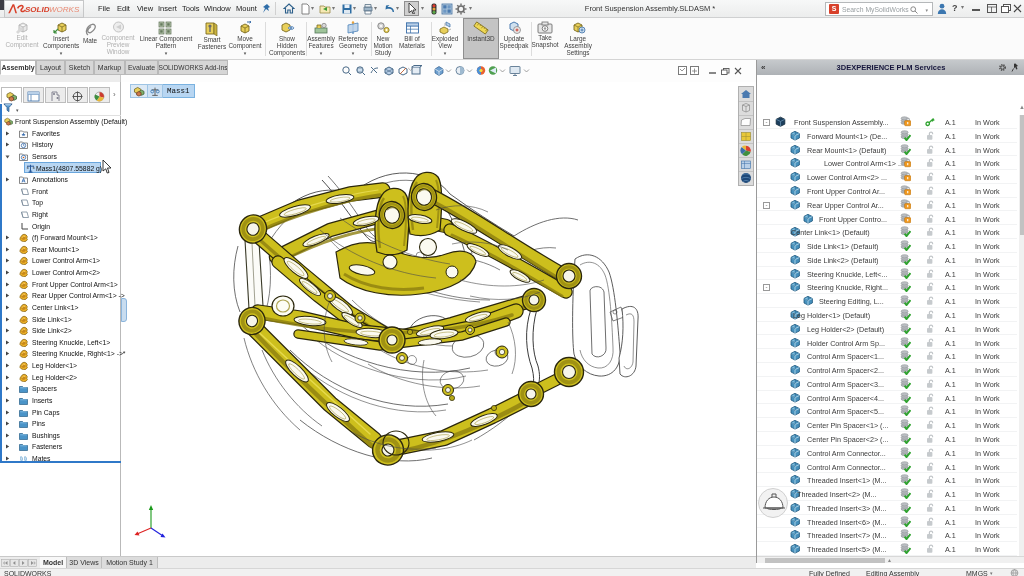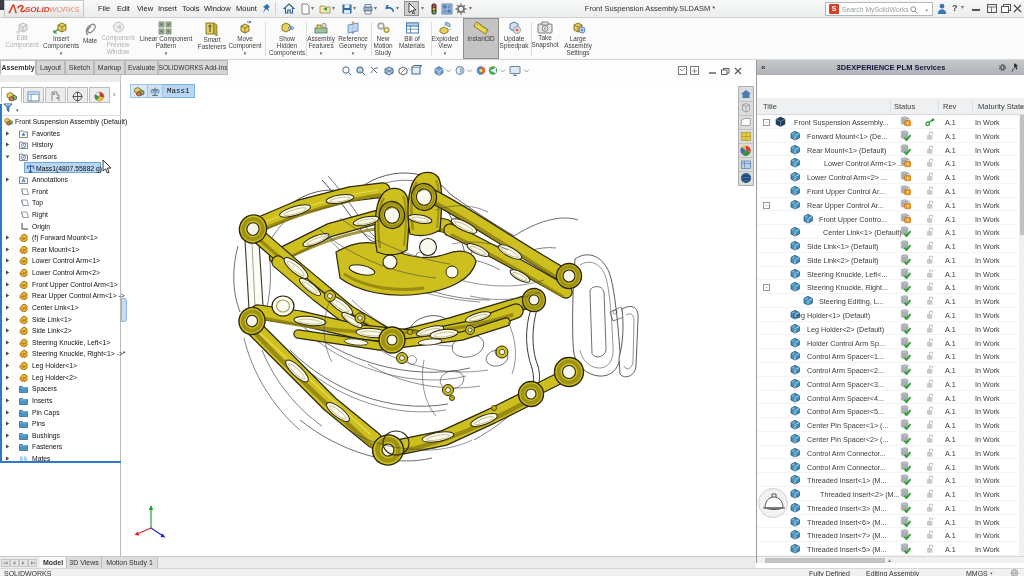--- a/index.html
+++ b/index.html
@@ -987,29 +987,20 @@
       3DEXPERIENCE PLM Services
       <svg style="position:absolute;right:18px;top:3px" width="9" height="9" viewBox="0 0 12 12">
           <circle cx="6" cy="6" r="3.6" fill="none" stroke="#4a4a4a" stroke-width="2" stroke-dasharray="1.7 1.25"></circle>
           <circle cx="6" cy="6" r="2.2" fill="none" stroke="#4a4a4a" stroke-width="1.3"></circle>
         </svg>
       <svg style="position:absolute;right:6px;top:3px" width="8" height="9" viewBox="0 0 8 9">
           <path d="M4.5 0.5 L7 3 L5.5 3.5 L6.5 6 L5.2 6.5 L4.2 4 L3 5.5 L3 0.8 Z" fill="#333"></path>
           <path d="M2.5 5.5 L1 8.5" stroke="#333" stroke-width="0.9"></path>
         </svg>
     </div>
-    <div class="abs" id="rpcols">
-      <div style="position:absolute;left:133px;top:2px;width:1px;height:13px;background:#dcdfe2"></div>
-        <div style="position:absolute;left:181px;top:2px;width:1px;height:13px;background:#dcdfe2"></div>
-        <div style="position:absolute;left:215px;top:2px;width:1px;height:13px;background:#dcdfe2"></div>
-        <span style="position:absolute;left:6px;top:4px">Title</span>
-      <span style="position:absolute;left:137px;top:4px">Status</span>
-      <span style="position:absolute;left:186px;top:4px">Rev</span>
-      <span style="position:absolute;left:221px;top:4px">Maturity State</span>
-    </div>
     <div class="abs" style="left:0;top:55px;width:262px;height:441px;overflow:hidden">
       <div class="rrow" style="top:0.0px">
           <div style="position:absolute;left:6px;top:4px;width:7px;height:7px;border:1px solid #999;background:#fff;font-size:6px;line-height:5px;text-align:center;color:#555">-</div>
           <svg style="position:absolute;left:17px;top:1px" width="13" height="12" viewBox="0 0 12 11">
             <path d="M2 3 L6 1 L10 3 L10 7.5 L6 9.5 L2 7.5 Z" fill="#1c3f5e" stroke="#102636" stroke-width="0.7"></path>
             <path d="M2 3 L6 5 L10 3 M6 5 V9.5" stroke="#6a93b2" stroke-width="0.7" fill="none"></path>
           </svg>
           <span class="ttl" style="left:37px">Front Suspension Assembly...</span>
           <svg style="position:absolute;left:143px;top:1px" width="11" height="11" viewBox="0 0 10.5 10.5">
             <use href="#i-dbo"></use>
@@ -1116,21 +1107,21 @@
           <svg style="position:absolute;left:168px;top:1px" width="10" height="11" viewBox="0 0 10 10.5">
             <use href="#i-lock"></use>
           </svg>
           <span class="rev">A.1</span>
           <span class="mat">In Work</span>
         </div>
       <div class="rrow" style="top:110.2px">
           <svg style="position:absolute;left:32px;top:1px" width="12" height="12" viewBox="0 0 12 12">
             <use href="#i-cube3d"></use>
           </svg>
-          <span class="ttl" style="left:66px">Center Link&lt;1&gt; (Default)</span>
+          <span class="ttl" style="left:34px">Center Link&lt;1&gt; (Default)</span>
           <svg style="position:absolute;left:143px;top:1px" width="11" height="11" viewBox="0 0 10.5 10.5">
             <use href="#i-dbg"></use>
           </svg>
           <svg style="position:absolute;left:168px;top:1px" width="10" height="11" viewBox="0 0 10 10.5">
             <use href="#i-lock"></use>
           </svg>
           <span class="rev">A.1</span>
           <span class="mat">In Work</span>
         </div>
       <div class="rrow" style="top:124.0px">
@@ -1383,21 +1374,21 @@
           <svg style="position:absolute;left:168px;top:1px" width="10" height="11" viewBox="0 0 10 10.5">
             <use href="#i-lock"></use>
           </svg>
           <span class="rev">A.1</span>
           <span class="mat">In Work</span>
         </div>
       <div class="rrow" style="top:372.1px">
           <svg style="position:absolute;left:32px;top:1px" width="12" height="12" viewBox="0 0 12 12">
             <use href="#i-cube3d"></use>
           </svg>
-          <span class="ttl" style="left:63px">Threaded Insert&lt;2&gt; (M...</span>
+          <span class="ttl" style="left:40px">Threaded Insert&lt;2&gt; (M...</span>
           <svg style="position:absolute;left:143px;top:1px" width="11" height="11" viewBox="0 0 10.5 10.5">
             <use href="#i-dbg"></use>
           </svg>
           <svg style="position:absolute;left:168px;top:1px" width="10" height="11" viewBox="0 0 10 10.5">
             <use href="#i-lock"></use>
           </svg>
           <span class="rev">A.1</span>
           <span class="mat">In Work</span>
         </div>
       <div class="rrow" style="top:385.8px">

